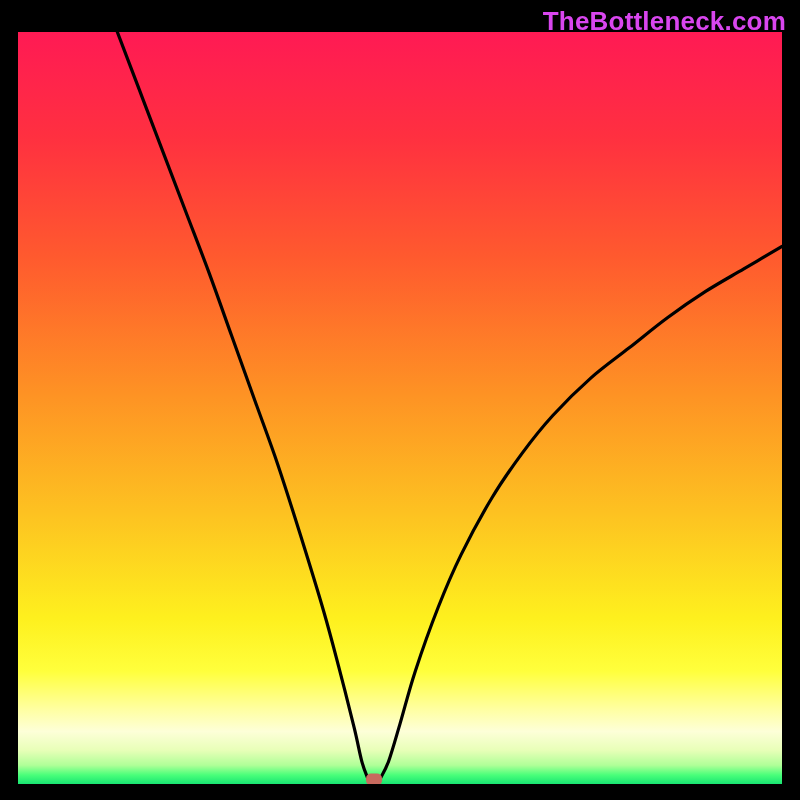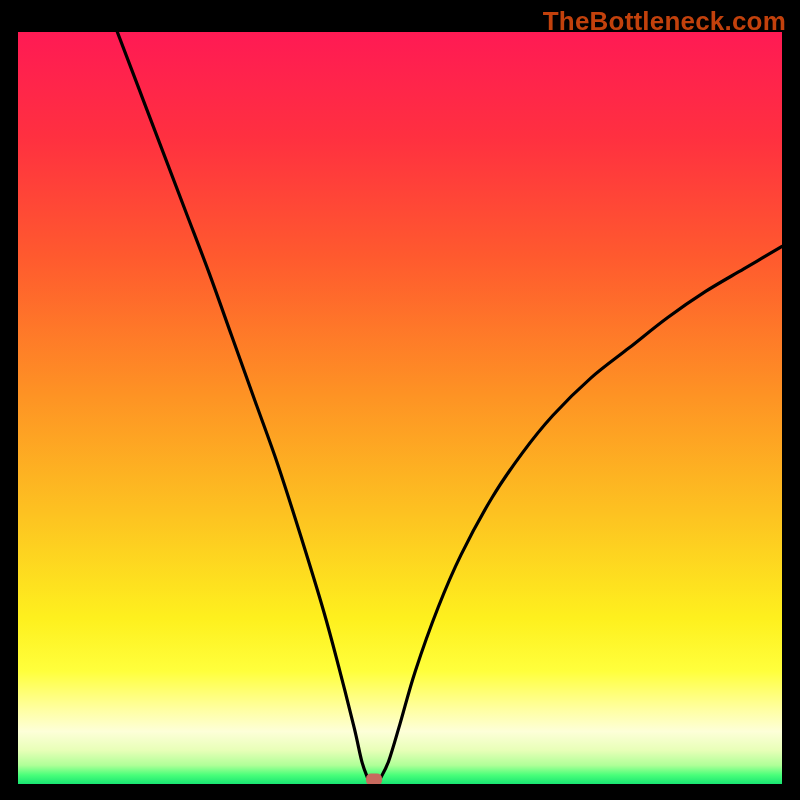--- a/index.html
+++ b/index.html
@@ -14,21 +14,21 @@
   .frame {
     position: relative;
     width: 800px;
     height: 800px;
     background: #000;
   }
   .watermark {
     position: absolute;
     top: 6px;
     right: 14px;
-    color: #c2410c;
+    color: #d946ef;
     font-size: 26px;
     font-weight: 600;
     letter-spacing: 0.2px;
     user-select: none;
   }
   .plot {
     position: absolute;
     left: 18px;
     top: 32px;
     width: 764px;

